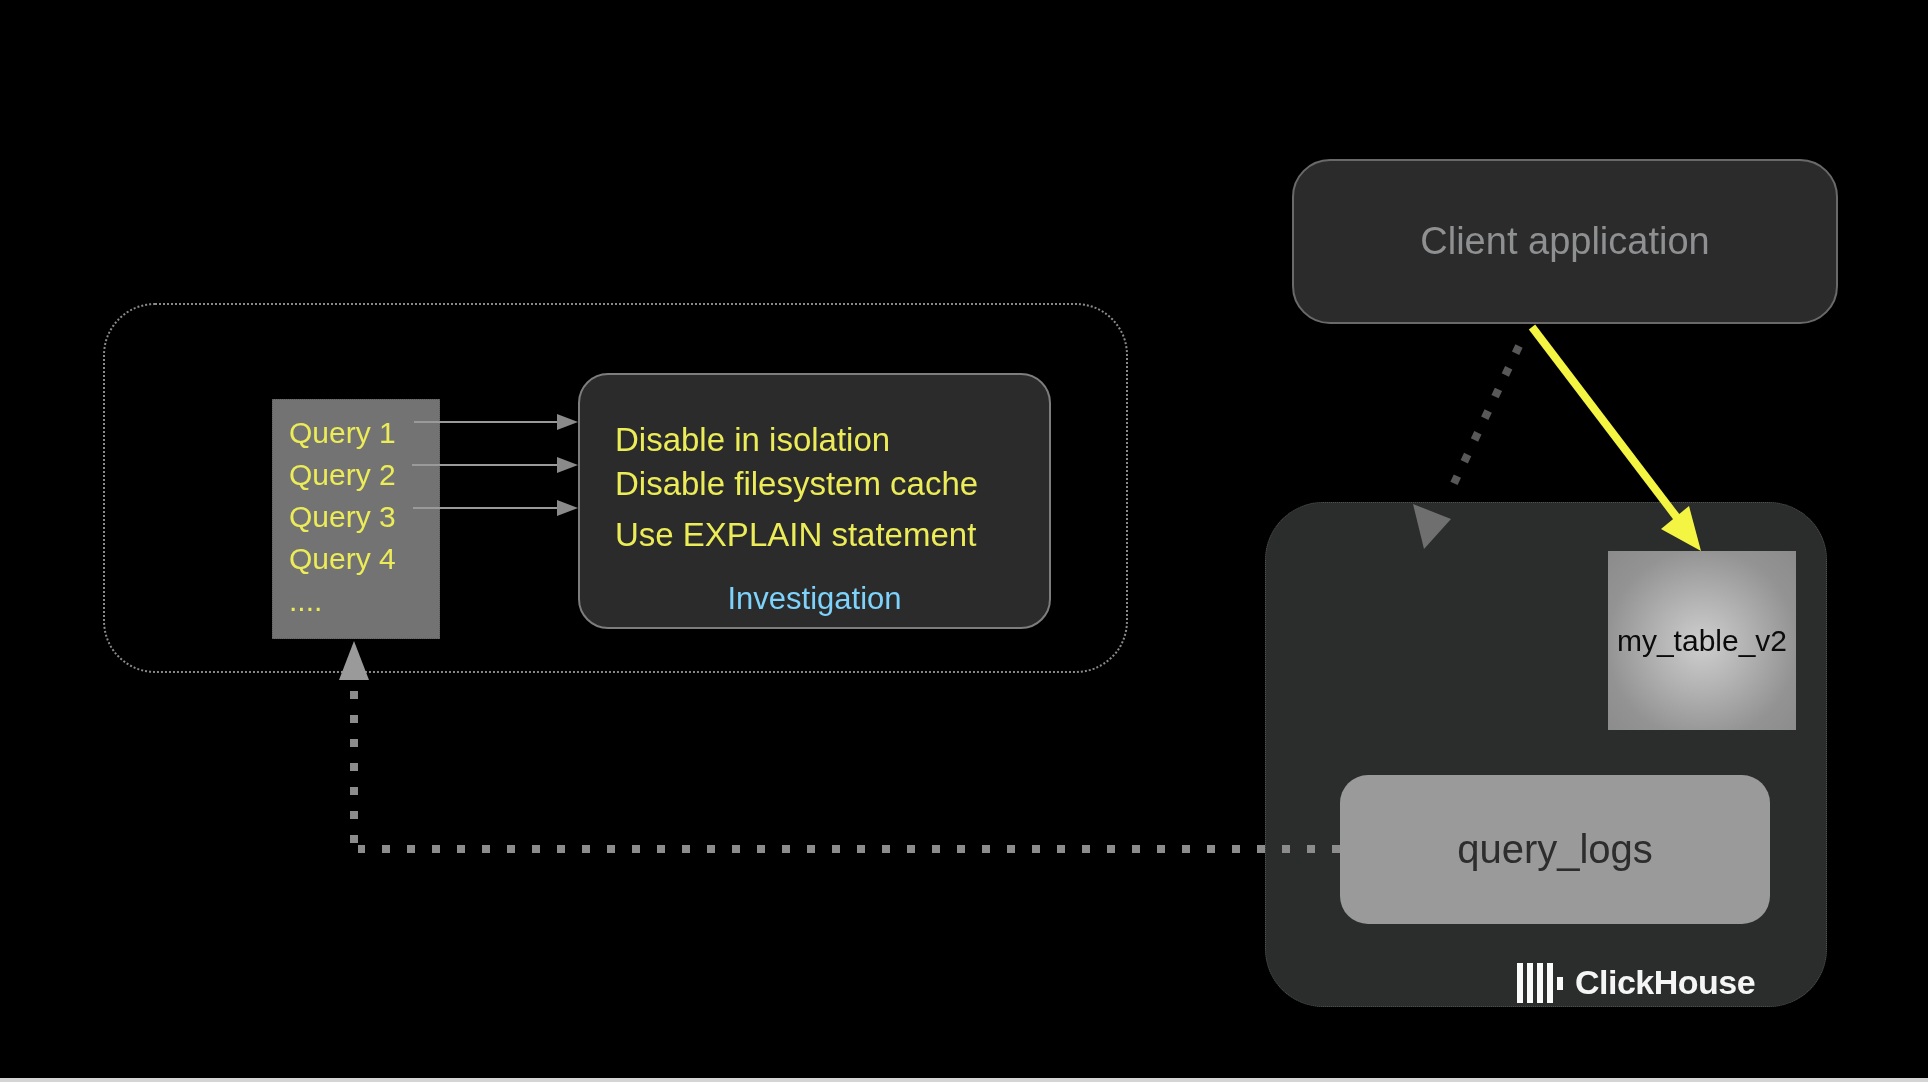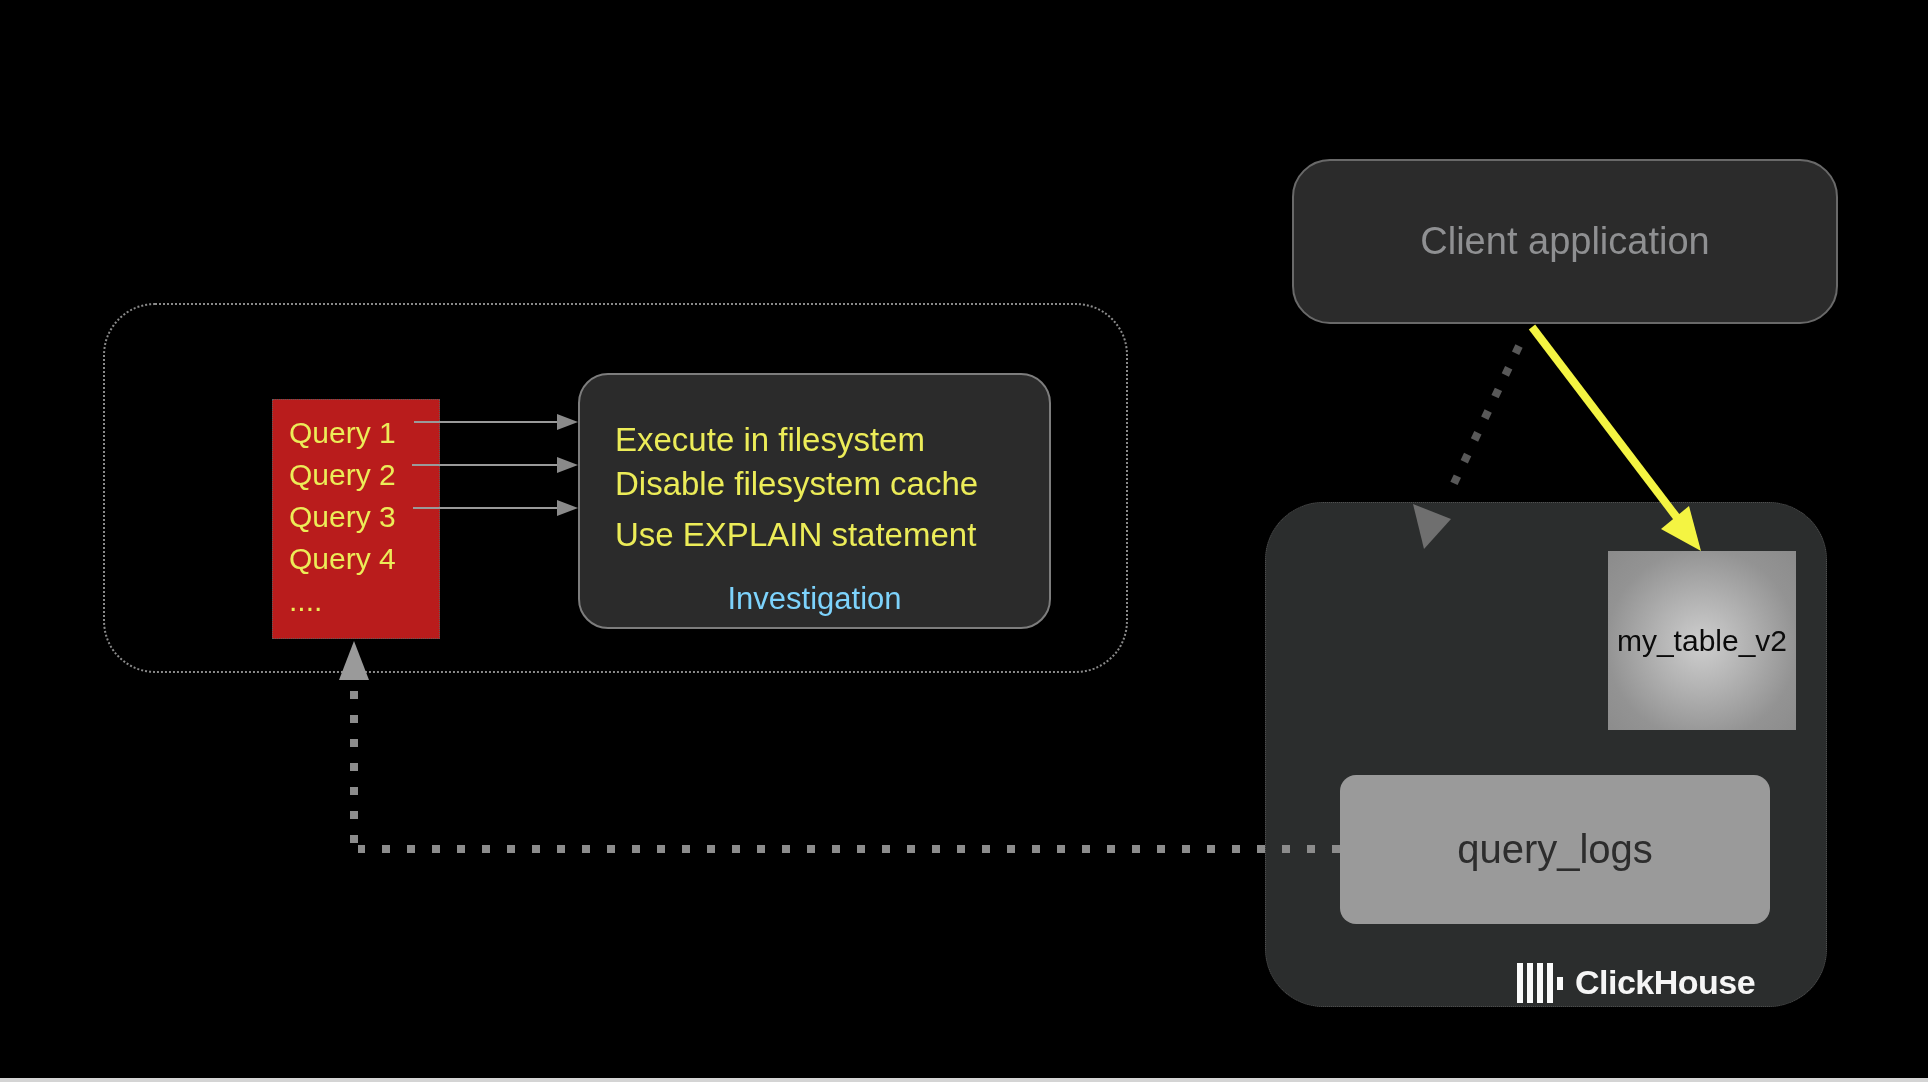--- a/index.html
+++ b/index.html
@@ -8,21 +8,21 @@
     font-family:"Liberation Sans",sans-serif;
   }
   
   .dotted-container{
     position:absolute;left:103px;top:303px;width:1025px;height:370px;
     border:2px dotted #8a8a8a;border-radius:52px;box-sizing:border-box;
   }
   
   .query-box{
     position:absolute;left:272px;top:399px;width:168px;height:240px;
-    background:#b91c1c;border:1px dotted #5d5d5d;box-sizing:border-box;
+    background:#737373;border:1px dotted #5d5d5d;box-sizing:border-box;
     padding:12px 0 0 16px;
   }
   .query-item{
     color:#ecec58;font-size:30px;line-height:42px;white-space:nowrap;
   }
   
   .inv-box{
     position:absolute;left:578px;top:373px;width:473px;height:256px;
     background:#2b2b2b;border:2px solid #7d7d7d;border-radius:30px;
     box-sizing:border-box;padding:43px 0 0 35px;
@@ -49,21 +49,21 @@
     position:absolute;display:flex;align-items:center;justify-content:center;
     color:#0b0b0b;font-size:30px;
   }
   .my-table{left:54px;top:47px;width:202px;height:180px;background:#969696;}
   .my-table-v2{
     left:342px;top:48px;width:188px;height:179px;
     background:radial-gradient(circle at 50% 52%, #cecece 0%, #b2b2b2 35%, #939393 72%, #8b8b8b 100%);
   }
   .query-logs{
     left:74px;top:272px;width:430px;height:149px;background:#9a9a9a;
-    border-radius:16px;color:#2d2d2d;font-size:40px;
+    border-radius:28px;color:#2d2d2d;font-size:40px;
   }
   
   .brand{
     position:absolute;left:203px;top:460px;display:flex;align-items:flex-start;height:42px;margin-left:48px;
   }
   .brand-bars{display:flex;align-items:center;height:40px;}
   .brand-bar{width:6px;height:40px;background:#fafafa;margin-right:4px;}
   .brand-dot{width:6px;height:13px;background:#fafafa;margin-right:4px;}
   .brand-text{color:#f5f5f5;font-size:34px;font-weight:600;margin-left:8px;letter-spacing:-0.5px;}
   
@@ -80,21 +80,21 @@
 
   <div class="query-box">
     <div class="query-item">Query 1</div>
     <div class="query-item">Query 2</div>
     <div class="query-item">Query 3</div>
     <div class="query-item">Query 4</div>
     <div class="query-item">....</div>
   </div>
 
   <div class="inv-box">
-    <div class="inv-tip">Execute in filesystem</div>
+    <div class="inv-tip">Disable in isolation</div>
     <div class="inv-tip">Disable filesystem cache</div>
     <div class="inv-tip inv-tip-gap">Use EXPLAIN statement</div>
     <div class="inv-caption">Investigation</div>
   </div>
 
   <div class="client-box">
     <span class="client-label">Client application</span>
   </div>
 
   <div class="ch-box">

